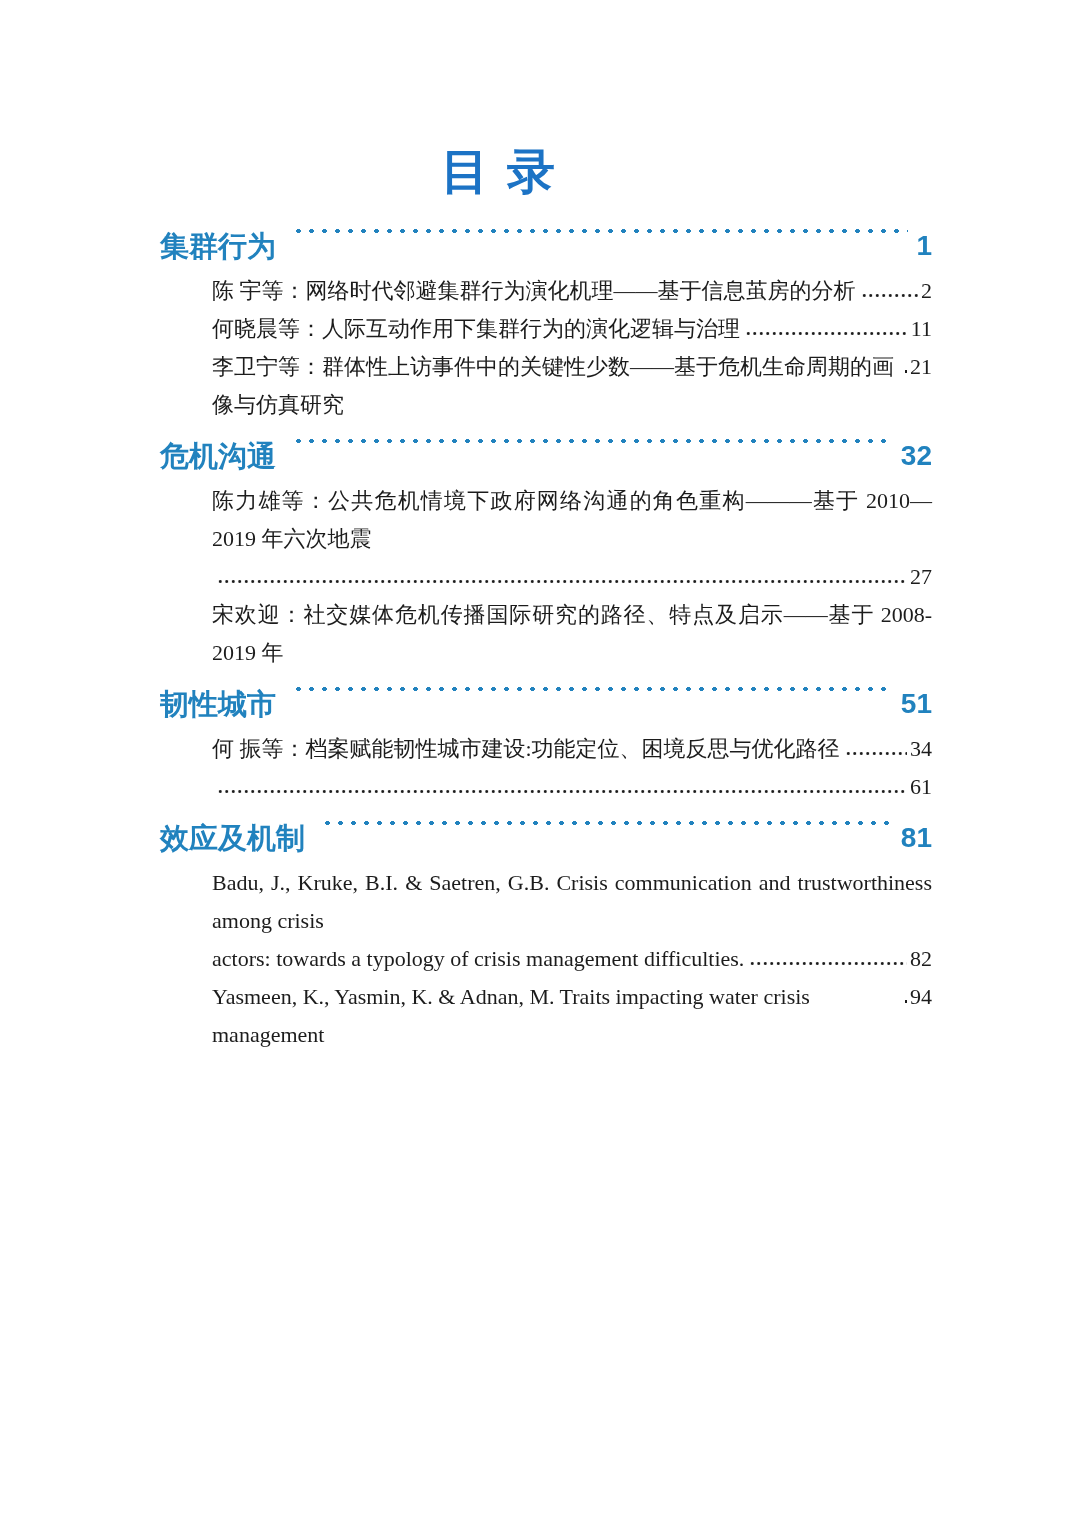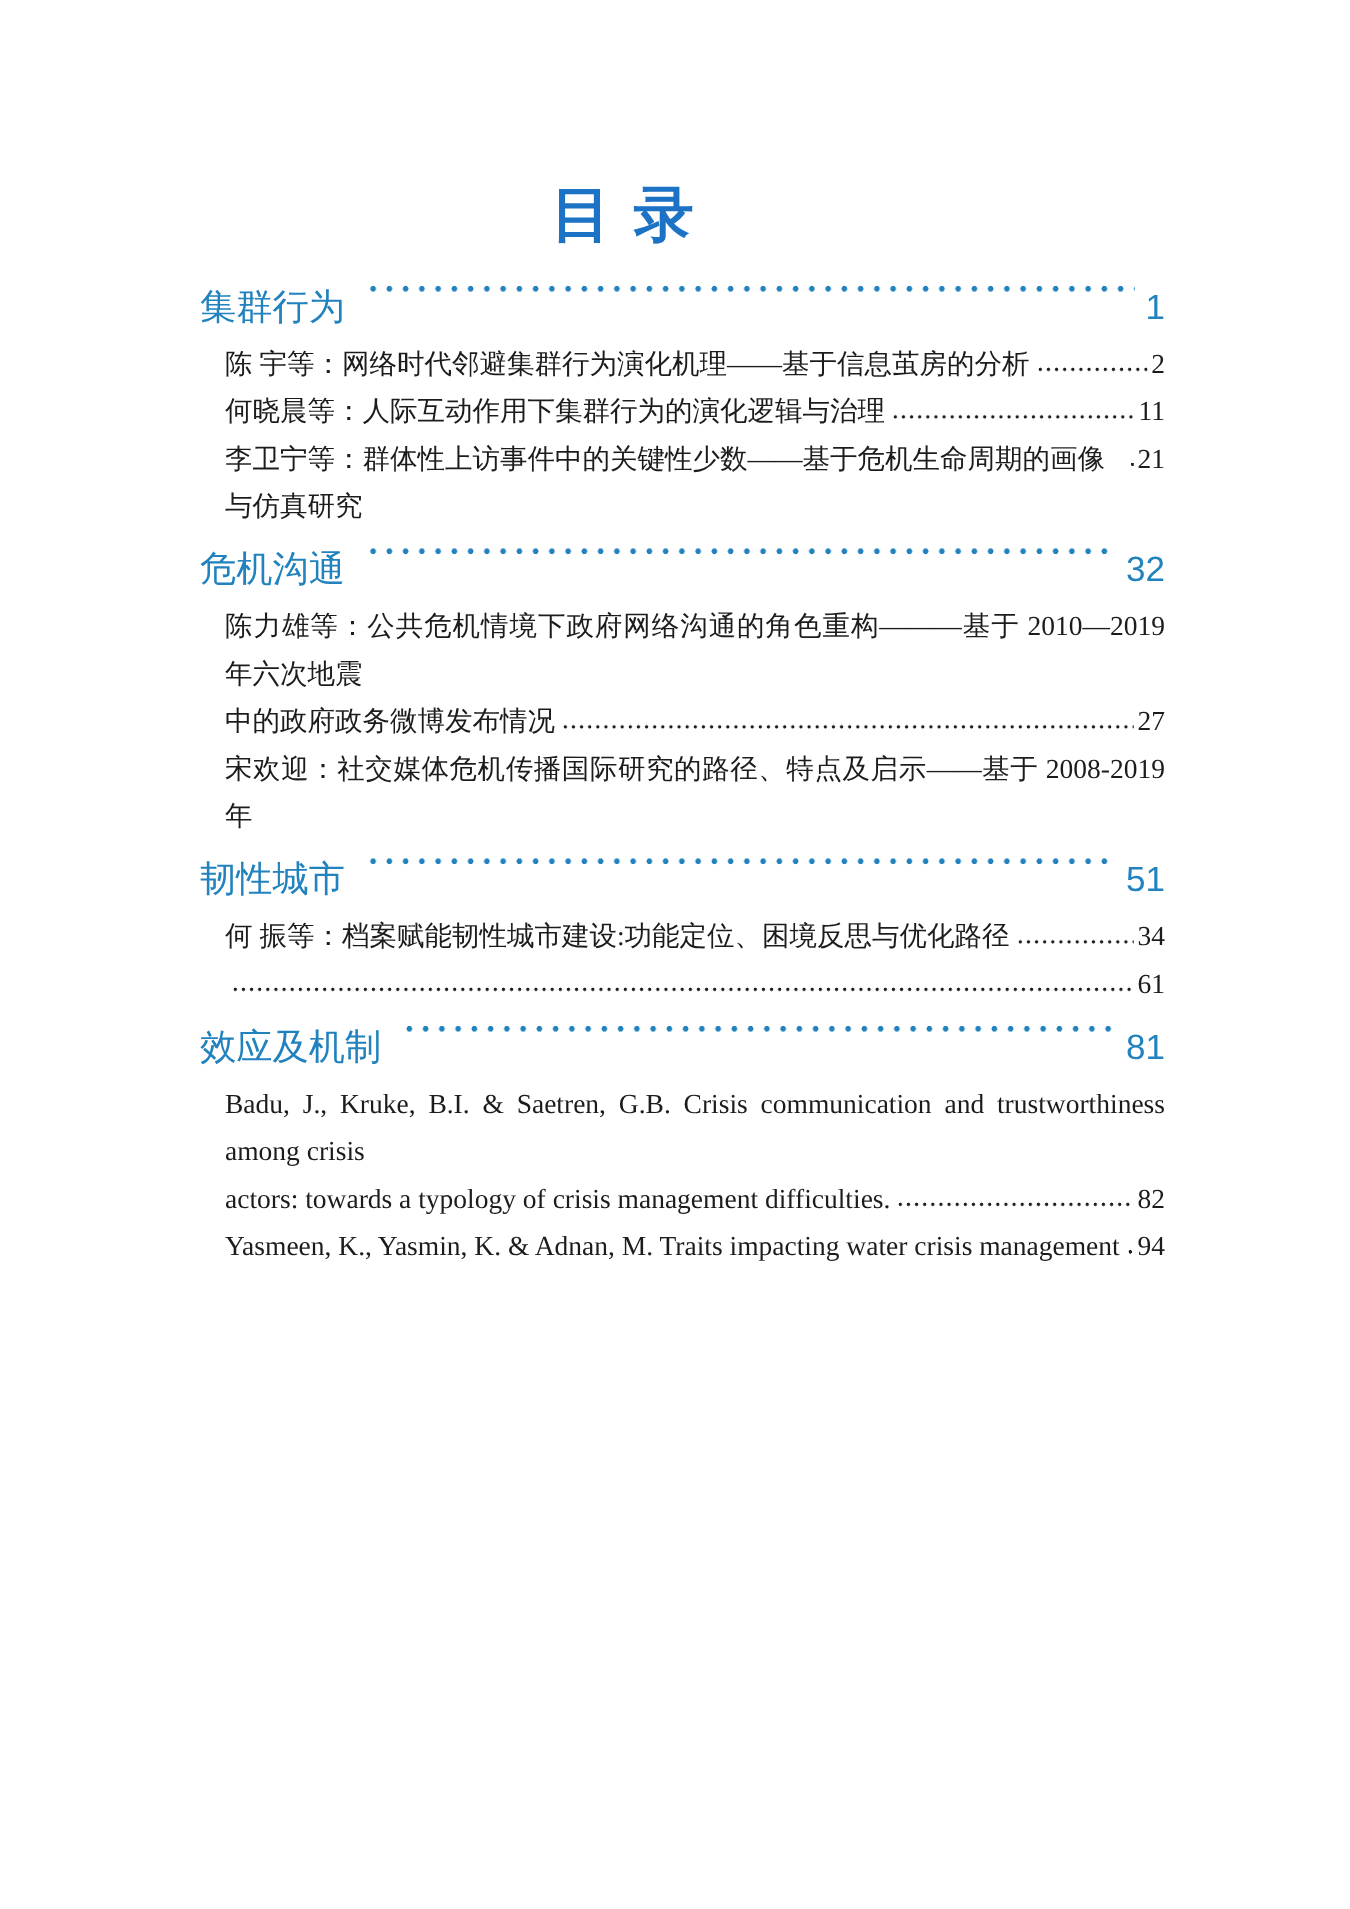--- a/index.html
+++ b/index.html
@@ -38,42 +38,42 @@
   .toc {
     margin: 24px 0 0 160px;
     width: 772px;
   }
   
   .sec-row {
     display: flex;
     align-items: flex-end;
     margin: 14px 0 8px 0;
     font-family: "Liberation Sans", sans-serif;
-    font-weight: 400;
+    font-weight: 700;
     font-size: 29px;
     line-height: 36px;
     color: var(--heading_blue, #2182be);
   }
   .sec-label { flex: none; }
   .sec-page  { flex: none; font-size: 28px; }
   .dots {
     flex: 1 1 auto;
     align-self: baseline;
     background-repeat: repeat-x;
   }
   .dots-blue {
     height: 6px;
     margin: 0 8px 0 14px;
     background-image: radial-gradient(circle, var(--heading_blue, #2182be) 2.1px, rgba(255,255,255,0) 2.5px);
     background-size: 13px 6px;
     background-position: 2px center;
   }
   
   .entry {
-    margin-left: 20px;
+    margin-left: 52px;
     font-size: 22px;
     line-height: 38px;
     color: var(--entry_text, #1c1c1c);
   }
   .entry-line {
     text-align: justify;
   }
   .entry-end {
     display: flex;
     align-items: baseline;
@@ -132,21 +132,20 @@
     </div>
 
     <div class="sec-row">
       <span class="sec-label">危机沟通</span>
       <span class="dots dots-blue"></span>
       <span class="sec-page">32</span>
     </div>
     <div class="entry">
       <div class="entry-line">陈力雄等：公共危机情境下政府网络沟通的角色重构———基于 2010—2019 年六次地震</div>
       <div class="entry-end">
-        <span class="entry-text">中的政府政务微博发布情况</span>
         <span class="dots dots-dark"></span>
         <span class="entry-page">27</span>
       </div>
     </div>
     <div class="entry">
       <div class="entry-line">宋欢迎：社交媒体危机传播国际研究的路径、特点及启示——基于 2008-2019 年</div>
     </div>
 
     <div class="sec-row">
       <span class="sec-label">韧性城市</span>

